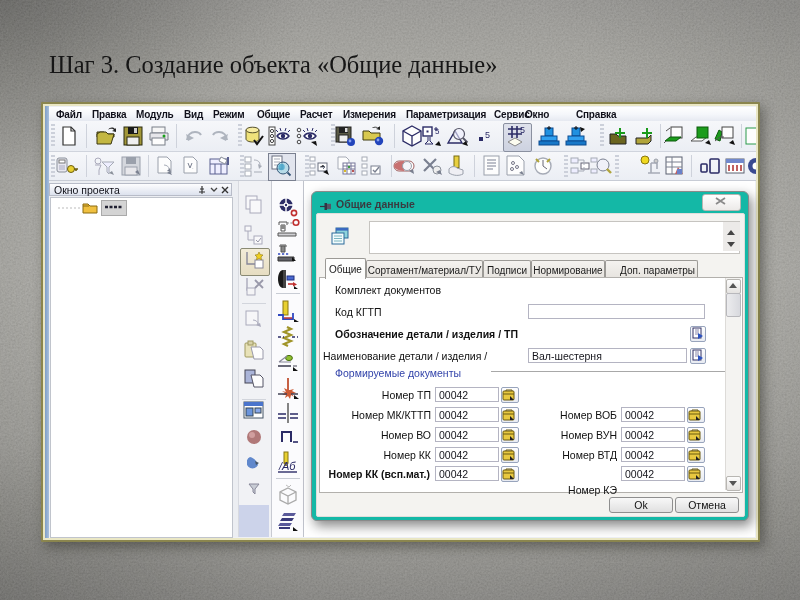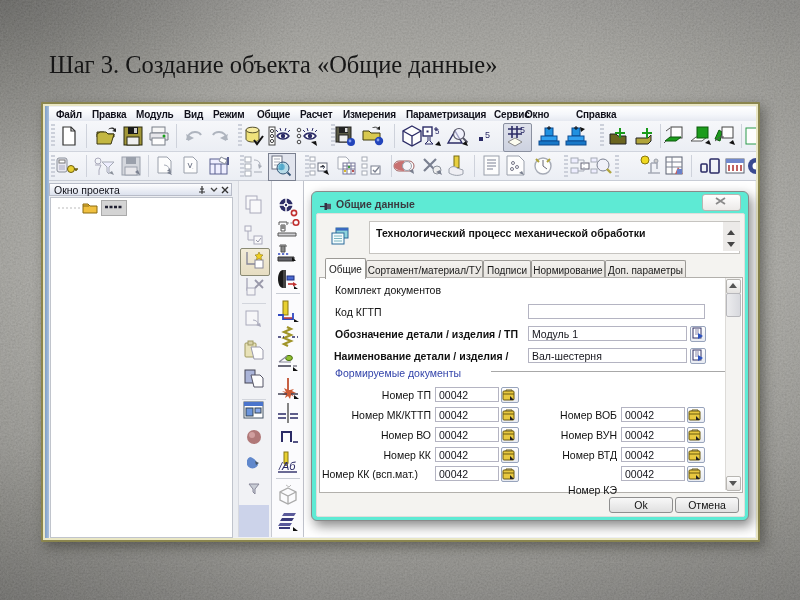--- a/index.html
+++ b/index.html
@@ -28,21 +28,21 @@
 
 .tb{position:absolute;left:0;width:707px;background:linear-gradient(180deg,#f6f7fa,#ebeef4);}
 .sep{position:absolute;width:1px;background:#ced2db;}
 .grip{position:absolute;width:4px;background:repeating-linear-gradient(180deg,#ccd0da 0 2px,transparent 2px 4px);}
 
 .panel{position:absolute;background:#fff;}
 .phead{position:absolute;font-size:10.5px;color:#101018;}
 .vtbA{position:absolute;background:#f1f2f5;border-left:1px solid #d8dae0;border-right:1px solid #c8cad2;}
 .vtbB{position:absolute;background:#fbfbfd;border-right:1px solid #c0c3cc;}
 .dlg{position:absolute;left:311px;top:191px;width:436px;height:328px;
- background:#5eead4;border:1px solid #8a8a8a;border-radius:6px;
+ background:#14b8a6;border:1px solid #8a8a8a;border-radius:6px;
  box-shadow:3px 5px 12px rgba(20,20,20,.5);}
 .dtitle{position:absolute;left:24px;top:6px;font-size:10.5px;font-weight:bold;color:#3a3a40;}
 .dclose{position:absolute;left:390px;top:2px;width:37px;height:15px;background:linear-gradient(180deg,#ffffff,#eceae8);
  border:1px solid #b8b6b2;border-radius:3px;}
 .dclient{position:absolute;left:4px;top:21px;width:427px;height:302px;background:#f4f3f0;border:1px solid #e0dedb;border-radius:2px;}
 .hdrbox{position:absolute;background:#fff;border:1px solid #c6c4c0;}
 .tab{position:absolute;font-size:10px;color:#1a1a1a;text-align:center;white-space:nowrap;overflow:hidden;
  background:linear-gradient(180deg,#f4f2ef,#e6e3de);border:1px solid #9c9a96;border-bottom:none;border-radius:2px 2px 0 0;}
 .tabsel{background:#fdfdfc;z-index:3;}
 .cbox{position:absolute;background:#fff;border:1px solid #b2b0ac;}
@@ -564,44 +564,40 @@
       <path d="M1 1l9 6M10 1L1 7" stroke="#8a8a8a" stroke-width="1.8"></path>
     </svg>
     <div class="dclient"></div>
     <svg style="position:absolute;left:19px;top:35px;" width="18" height="18" viewBox="0 0 18 18">
       <rect x="5" y="1" width="12" height="10" fill="#8ed4dc" stroke="#2a6a9a"></rect>
       <rect x="5" y="1" width="12" height="2.6" fill="#3a6ac0"></rect>
       <rect x="1" y="6" width="12" height="11" fill="#f2fbfc" stroke="#2a6a9a"></rect>
       <path d="M3 9h8M3 11.5h8M3 14h8" stroke="#7ab4c0"></path>
     </svg>
     <div class="hdrbox" style="left:57px;top:29px;width:369px;height:31px;"></div>
-    <div class="t" style="left:64px;top:35px;font-size:10.5px;font-weight:bold;color:#111;">Технологический процесс механической обработки</div>
     <div style="position:absolute;left:411px;top:30px;width:17px;height:29px;background:#eceae8;"></div>
     <svg style="position:absolute;left:414px;top:37px;" width="10" height="7" viewBox="0 0 10 7">
       <path d="M5 1L9 6H1z" fill="#444"></path>
     </svg>
     <svg style="position:absolute;left:414px;top:49px;" width="10" height="7" viewBox="0 0 10 7">
       <path d="M1 1h8L5 6z" fill="#444"></path>
     </svg>
     <div class="tab tabsel" style="left:13px;top:66px;width:39px;height:20px;line-height:21px;">Общие</div>
     <div class="tab" style="left:54px;top:68px;width:115px;height:18px;line-height:19px;">Сортамент/материал/ТУ</div>
     <div class="tab" style="left:171px;top:68px;width:46px;height:18px;line-height:19px;">Подписи</div>
     <div class="tab" style="left:219px;top:68px;width:72px;height:18px;line-height:19px;">Нормирование</div>
-    <div class="tab" style="left:293px;top:68px;width:79px;height:18px;line-height:19px;">Доп. параметры</div>
+    <div class="tab" style="left:293px;top:68px;width:79px;height:18px;line-height:19px;padding-left:12px;">Доп. параметры</div>
     <div class="cbox" style="left:7px;top:85px;width:422px;height:214px;z-index:2;"></div>
     <div class="lbl" style="left:23px;top:92px;z-index:4;color:#101010;">Комплект документов</div>
     <div class="lbl" style="left:23px;top:114px;z-index:4;color:#101010;">Код КГТП</div>
     <div class="tbx" style="left:216px;top:112px;width:175px;height:13px;z-index:4;">
       <span></span>
     </div>
     <div class="lbl" style="left:23px;top:136px;z-index:4;font-weight:bold;color:#101010;">Обозначение детали / изделия / ТП</div>
-    <div class="tbx" style="left:216px;top:134px;width:157px;height:13px;z-index:4;">
-      <span>Модуль 1</span>
-    </div>
-    <div class="lbl" style="left:22px;top:158px;z-index:4;font-weight:bold;color:#101010;">Наименование детали / изделия /</div>
+    <div class="lbl" style="left:11px;top:158px;z-index:4;font-weight:normal;color:#101010;">Наименование детали / изделия /</div>
     <div class="tbx" style="left:216px;top:156px;width:157px;height:13px;z-index:4;">
       <span>Вал-шестерня</span>
     </div>
     <div class="ibtn" style="left:378px;top:134px;width:14px;height:14px;z-index:4;"></div>
     <svg style="position:absolute;left:379px;top:135px;z-index:4;" width="13" height="13" viewBox="0 0 13 13">
       <rect x="2" y="1" width="8" height="10" fill="#fff" stroke="#336"></rect>
       <path d="M4 3h4M4 5h4M4 7h3" stroke="#88a"></path>
       <path d="M7 6l5 3-5 3z" fill="#2a52c0"></path>
     </svg>
     <div class="ibtn" style="left:378px;top:156px;width:14px;height:14px;z-index:4;"></div>
@@ -682,21 +678,21 @@
     <div class="tbx" style="left:309px;top:255px;width:62px;height:13px;z-index:4;">
       <span>00042</span>
     </div>
     <div class="ibtn" style="left:375px;top:255px;width:16px;height:14px;z-index:4;"></div>
     <svg style="position:absolute;left:376px;top:256px;z-index:4;" width="13" height="13" viewBox="0 0 13 13">
       <rect x="1" y="3" width="11" height="9" rx="1" fill="#e8c840" stroke="#6b5a10"></rect>
       <path d="M1 6h11" stroke="#6b5a10"></path>
       <path d="M4 3v-1h6v1" fill="none" stroke="#6b5a10"></path>
       <path d="M8 8l4 4H8z" fill="#222"></path>
     </svg>
-    <div class="lbl" style="right:330px;top:276px;z-index:4;color:#101010;">Номер КК (всп.мат.)</div>
+    <div class="lbl" style="right:318px;top:276px;z-index:4;color:#101010;font-weight:bold;">Номер КК (всп.мат.)</div>
     <div class="tbx" style="left:123px;top:274px;width:62px;height:13px;z-index:4;">
       <span>00042</span>
     </div>
     <div class="ibtn" style="left:189px;top:274px;width:16px;height:14px;z-index:4;"></div>
     <svg style="position:absolute;left:190px;top:275px;z-index:4;" width="13" height="13" viewBox="0 0 13 13">
       <rect x="1" y="3" width="11" height="9" rx="1" fill="#e8c840" stroke="#6b5a10"></rect>
       <path d="M1 6h11" stroke="#6b5a10"></path>
       <path d="M4 3v-1h6v1" fill="none" stroke="#6b5a10"></path>
       <path d="M8 8l4 4H8z" fill="#222"></path>
     </svg>

